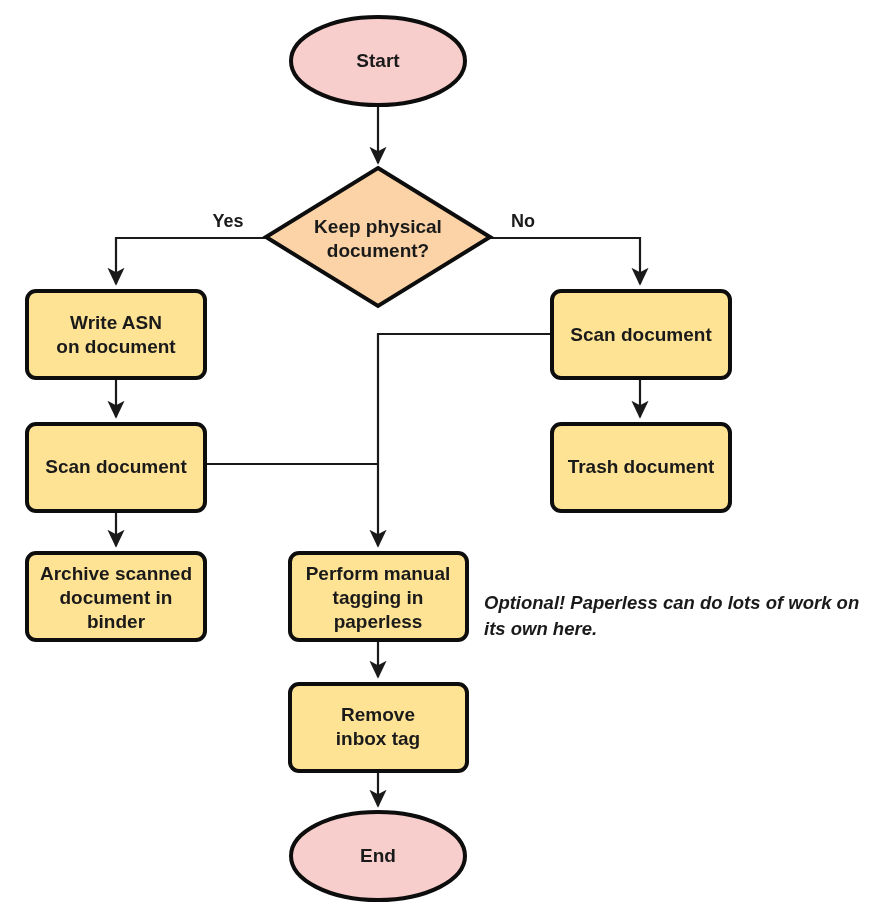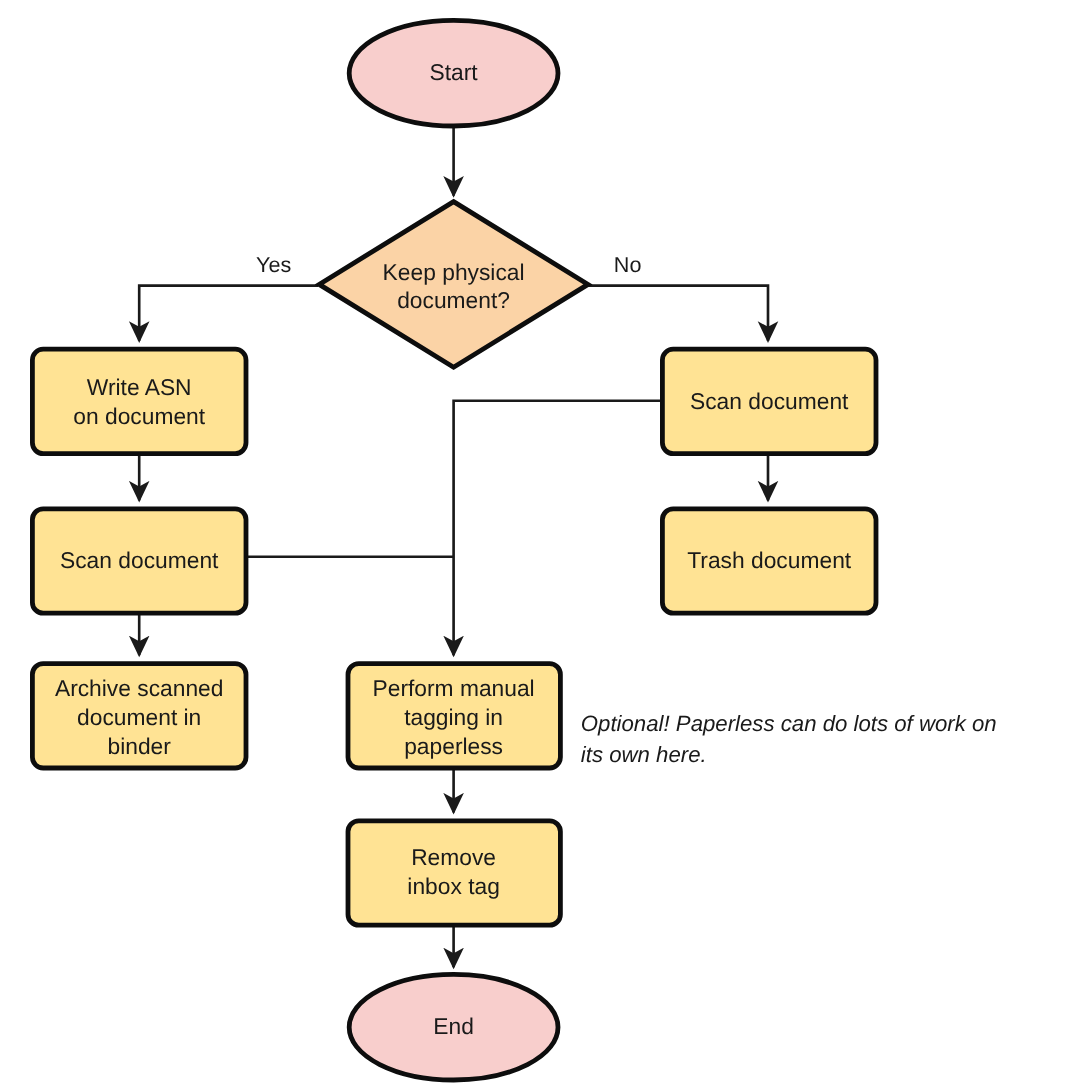--- a/index.html
+++ b/index.html
@@ -12,20 +12,21 @@
     font-family: "Liberation Sans", sans-serif;
     width: 888px;
     height: 907px;
     overflow: hidden;
   }
   #flow-root {
     position: relative;
     width: 708px;
     height: 907px;
     background: #ffffff;
+    font-weight: bold;
   }
   svg.flow-canvas {
     position: absolute;
     left: 0;
     top: 0;
     width: 888px;
     height: 907px;
   }
   .node-text {
     font-family: "Liberation Sans", sans-serif;

